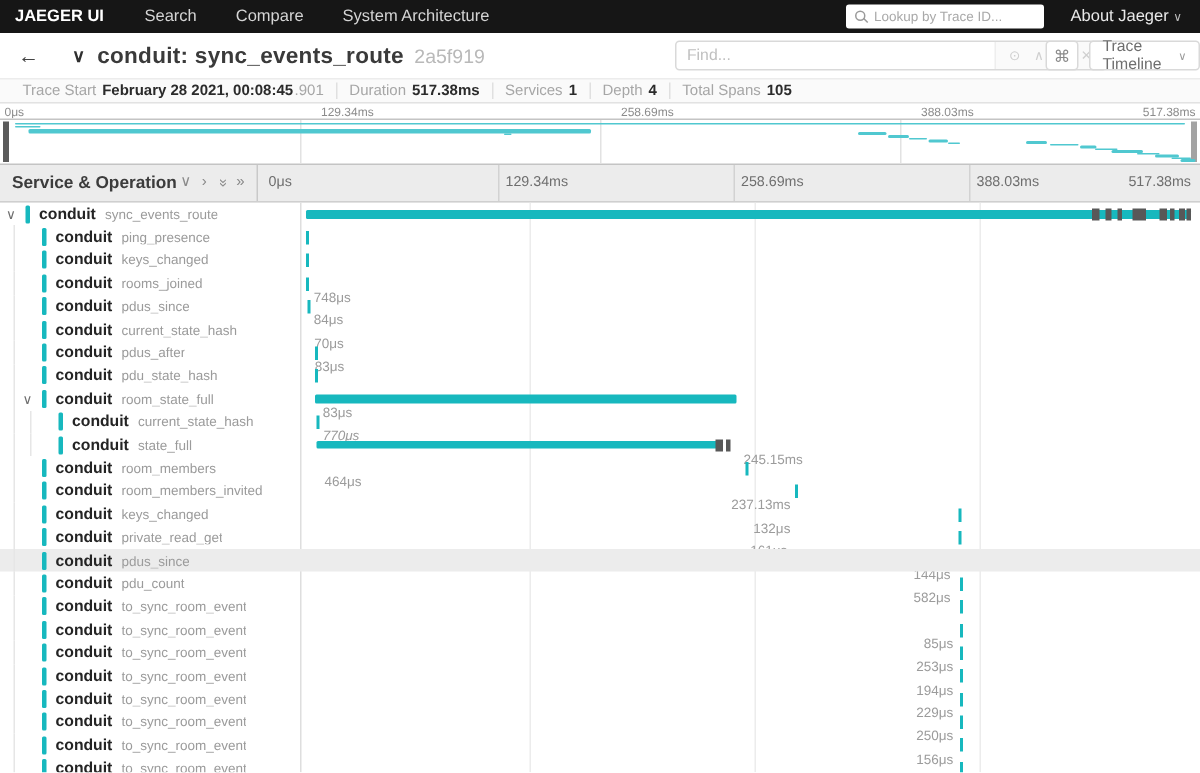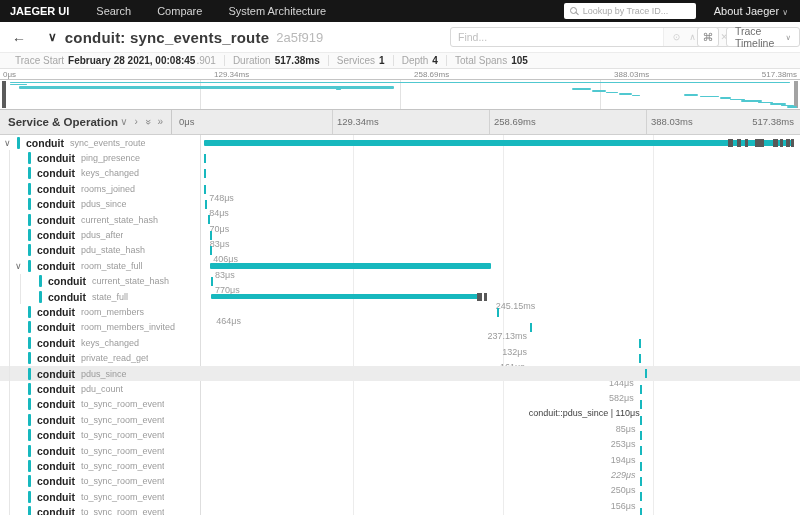--- a/index.html
+++ b/index.html
@@ -309,26 +309,20 @@
       </div>
     </div>
     <div class="span-row">
       <div class="name-cell">
         <div class="guide" style="left: 9px;"></div>
         <span style="width: 28px; flex: 0 0 auto;"></span>
         <span class="accent" style="background: rgb(23, 184, 190);"></span>
         <span class="svc">conduit</span>
         <span class="op">current_state_hash</span>
       </div>
-      <div class="tl-cell">
-        <div class="track">
-          <div class="stick" style="left: 0.9%; background: rgb(23, 184, 190);"></div>
-          <span class="slabel" style="left: calc(0.9% + 5px);">406μs</span>
-        </div>
-      </div>
     </div>
     <div class="span-row">
       <div class="name-cell">
         <div class="guide" style="left: 9px;"></div>
         <span style="width: 28px; flex: 0 0 auto;"></span>
         <span class="accent" style="background: rgb(23, 184, 190);"></span>
         <span class="svc">conduit</span>
         <span class="op">pdus_after</span>
       </div>
       <div class="tl-cell">
@@ -342,21 +336,21 @@
       <div class="name-cell">
         <div class="guide" style="left: 9px;"></div>
         <span style="width: 28px; flex: 0 0 auto;"></span>
         <span class="accent" style="background: rgb(23, 184, 190);"></span>
         <span class="svc">conduit</span>
         <span class="op">pdu_state_hash</span>
       </div>
       <div class="tl-cell">
         <div class="track">
           <div class="stick" style="left: 1.2%; background: rgb(23, 184, 190);"></div>
-          <span class="slabel" style="left: calc(1.2% + 5px);">770μs</span>
+          <span class="slabel" style="left: calc(1.2% + 5px); font-style: italic;">770μs</span>
         </div>
       </div>
     </div>
     <div class="span-row">
       <div class="name-cell">
         <div class="guide" style="left: 9px;"></div>
         <span style="width: 15px; flex: 0 0 auto;"></span>
         <span class="row-caret">∨</span>
         <span class="accent" style="background: rgb(23, 184, 190);"></span>
         <span class="svc">conduit</span>
@@ -464,26 +458,20 @@
       </div>
     </div>
     <div class="span-row hl">
       <div class="name-cell">
         <div class="guide" style="left: 9px;"></div>
         <span style="width: 28px; flex: 0 0 auto;"></span>
         <span class="accent" style="background: rgb(23, 184, 190);"></span>
         <span class="svc">conduit</span>
         <span class="op">pdus_since</span>
       </div>
-      <div class="tl-cell">
-        <div class="track">
-          <div class="stick" style="left: 74.6%; background: rgb(23, 184, 190);"></div>
-          <span class="slabel dark" style="right: calc(25.4% + 5px);">conduit::pdus_since | 110μs</span>
-        </div>
-      </div>
     </div>
     <div class="span-row">
       <div class="name-cell">
         <div class="guide" style="left: 9px;"></div>
         <span style="width: 28px; flex: 0 0 auto;"></span>
         <span class="accent" style="background: rgb(23, 184, 190);"></span>
         <span class="svc">conduit</span>
         <span class="op">pdu_count</span>
       </div>
       <div class="tl-cell">
@@ -527,21 +515,21 @@
       <div class="name-cell">
         <div class="guide" style="left: 9px;"></div>
         <span style="width: 28px; flex: 0 0 auto;"></span>
         <span class="accent" style="background: rgb(23, 184, 190);"></span>
         <span class="svc">conduit</span>
         <span class="op">to_sync_room_event</span>
       </div>
       <div class="tl-cell">
         <div class="track">
           <div class="stick" style="left: 73.9%; background: rgb(23, 184, 190);"></div>
-          <span class="slabel" style="right: calc(26.1% + 5px); font-style: italic;">229μs</span>
+          <span class="slabel" style="right: calc(26.1% + 5px);">229μs</span>
         </div>
       </div>
     </div>
     <div class="span-row">
       <div class="name-cell">
         <div class="guide" style="left: 9px;"></div>
         <span style="width: 28px; flex: 0 0 auto;"></span>
         <span class="accent" style="background: rgb(23, 184, 190);"></span>
         <span class="svc">conduit</span>
         <span class="op">to_sync_room_event</span>

